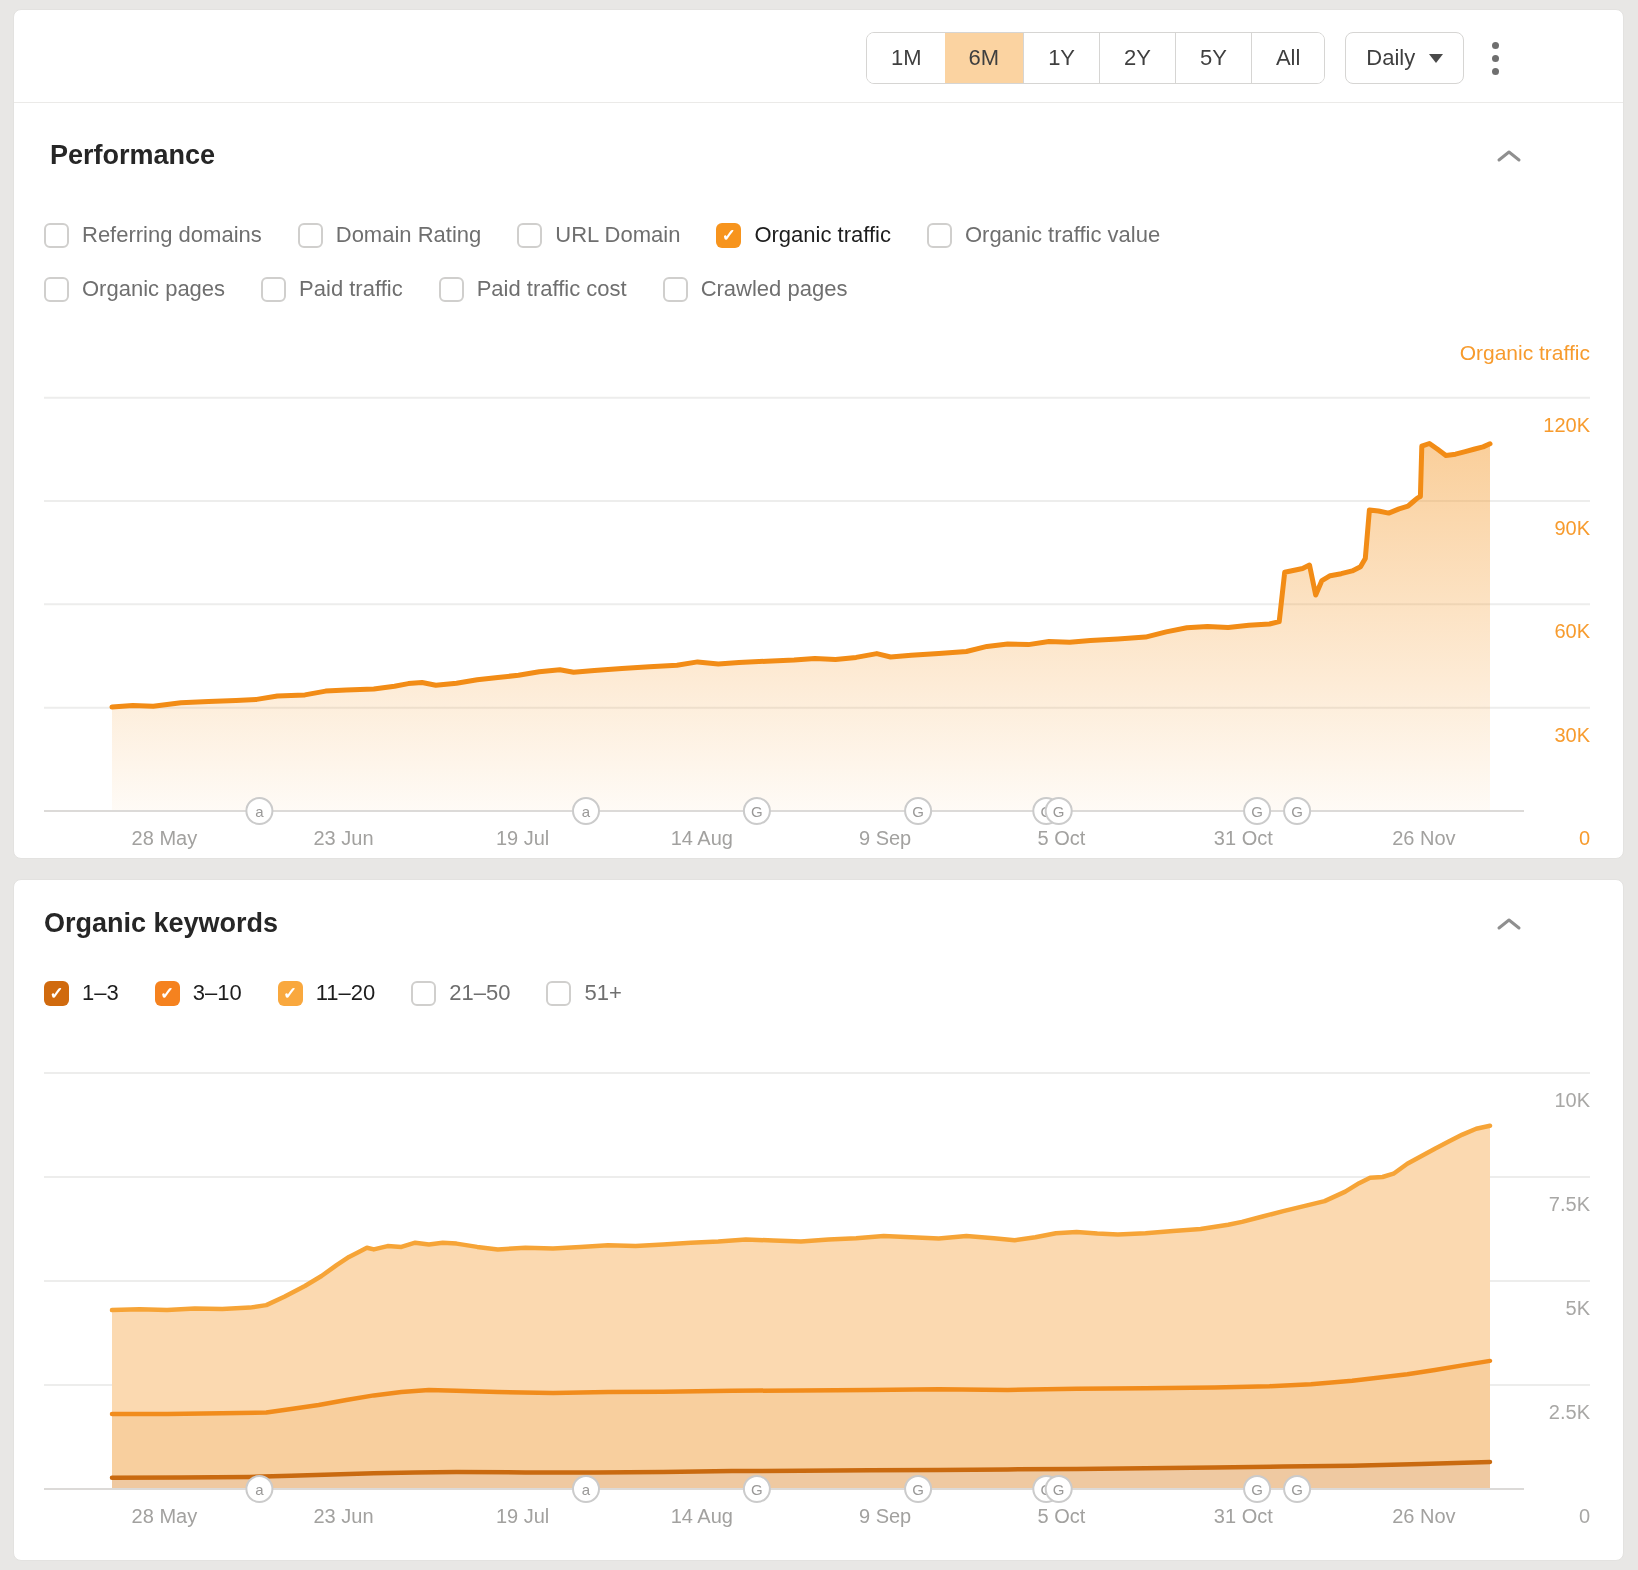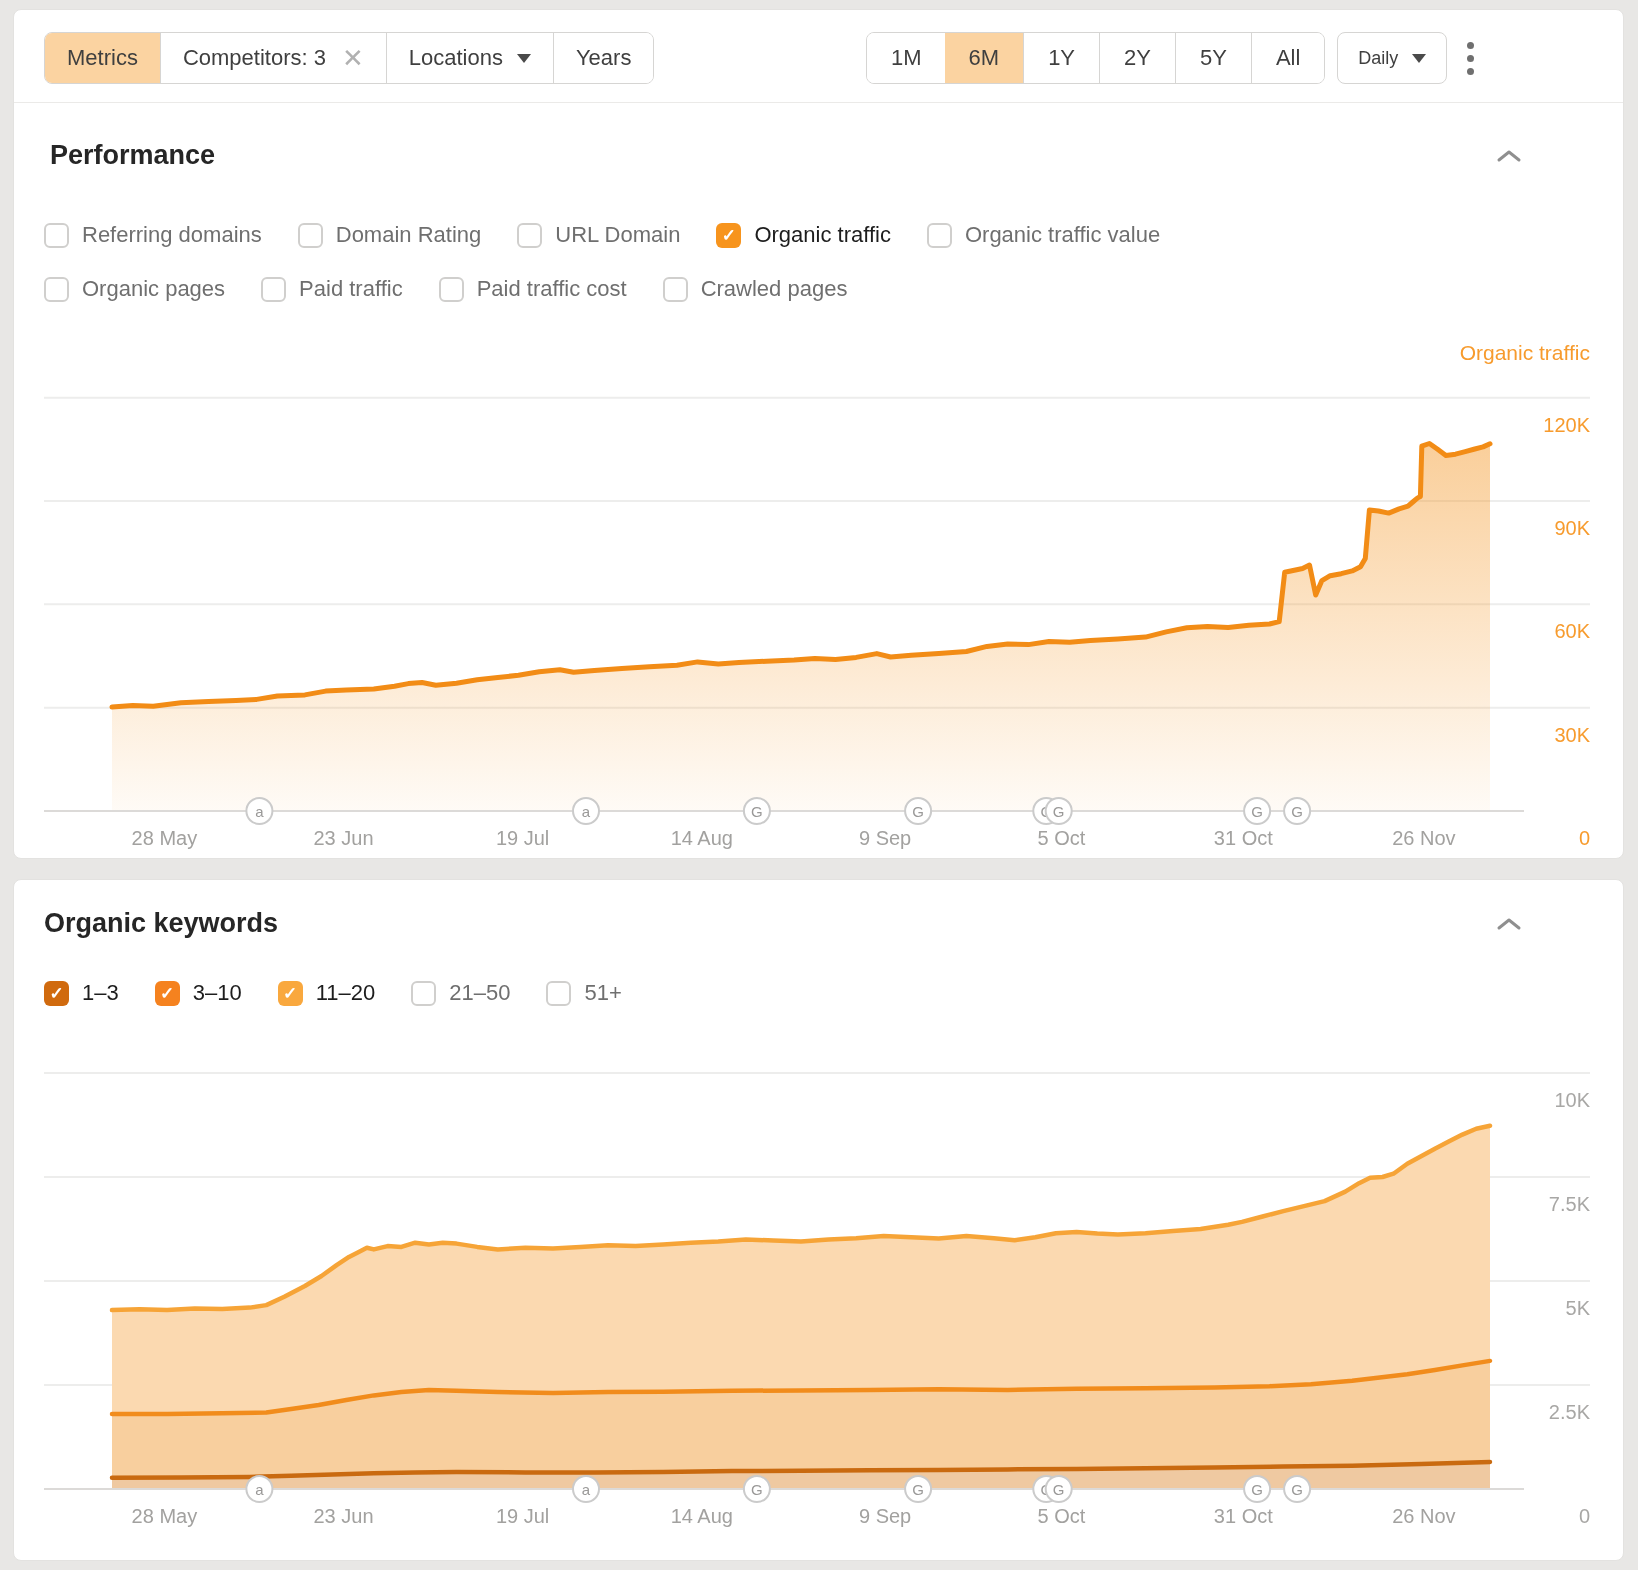--- a/index.html
+++ b/index.html
@@ -12,22 +12,22 @@
   .card{position:absolute;background:#fff;border:1px solid #e3e2e0;border-radius:8px;box-sizing:border-box;}
   #card1{left:13px;top:9px;width:1611px;height:850px;}
   #card2{left:13px;top:879px;width:1611px;height:682px;}
 
   
   .toolbar{position:absolute;left:30px;top:22px;right:30px;height:52px;}
   .seg-group{display:inline-flex;border:1px solid #d6d5d3;border-radius:8px;overflow:hidden;background:#fff;height:52px;box-sizing:border-box;vertical-align:top;}
   .seg{display:flex;align-items:center;padding:0 22px;font-size:22px;color:#3f3f3f;border-left:1px solid #d6d5d3;cursor:pointer;background:#fff;white-space:nowrap;}
   .seg:first-child{border-left:none;}
   .seg.active{background:#fbd3a1;margin-left:-1px;border-left:none;padding-left:23px;}
-  .tb-right{position:absolute;left:822px;top:0;display:flex;gap:12px;align-items:center;height:52px;}
-  .btn{display:flex;align-items:center;border:1px solid #d6d5d3;border-radius:8px;height:52px;box-sizing:border-box;padding:0 20px;font-size:18px;color:#3f3f3f;background:#fff;cursor:pointer;white-space:nowrap;}
+  .tb-right{position:absolute;left:822px;top:0;display:flex;gap:20px;align-items:center;height:52px;}
+  .btn{display:flex;align-items:center;border:1px solid #d6d5d3;border-radius:8px;height:52px;box-sizing:border-box;padding:0 20px;font-size:22px;color:#3f3f3f;background:#fff;cursor:pointer;white-space:nowrap;}
   .caret{width:0;height:0;border-left:7px solid transparent;border-right:7px solid transparent;border-top:9px solid #4a4a4a;margin-left:14px;}
   .close-x{color:#b1b1b1;font-size:26px;margin-left:16px;line-height:1;cursor:pointer;}
   .kebab{display:flex;flex-direction:column;gap:6px;padding:6px 8px;cursor:pointer;}
   .kebab i{width:7px;height:7px;border-radius:50%;background:#6f6f6f;}
   .divider{position:absolute;left:0;right:0;top:92px;height:1px;background:#ebeae8;}
 
   .section-title{position:absolute;font-size:27px;font-weight:bold;color:#262626;}
   .chev{position:absolute;cursor:pointer;}
 
   .cb-row{position:absolute;display:flex;gap:36px;align-items:center;}
@@ -42,36 +42,20 @@
   .ylab1{font-size:20px;fill:#f79b2d;}
   .ylab2{font-size:20px;fill:#a8a7a5;}
   .ctitle{font-size:21px;fill:#f79b2d;}
   .mk-letter{font-size:15px;fill:#9a9998;}
 </style>
 </head>
 <body>
 
 <div class="card" id="card1">
   <div class="toolbar">
-    <div class="seg-group" id="filter-group">
-        <div class="seg active">
-          <span>Metrics</span>
-        </div>
-        <div class="seg">
-          <span>Competitors: 3</span>
-          <span class="close-x">✕</span>
-        </div>
-        <div class="seg">
-          <span>Locations</span>
-          <span class="caret"></span>
-        </div>
-        <div class="seg">
-          <span>Years</span>
-        </div>
-      </div>
     <div class="tb-right">
       <div class="seg-group" id="range-group">
           <div class="seg" style="padding: 0px 24px;">1M</div>
           <div class="seg active" style="padding: 0px 24px;">6M</div>
           <div class="seg" style="padding: 0px 24px;">1Y</div>
           <div class="seg" style="padding: 0px 24px;">2Y</div>
           <div class="seg" style="padding: 0px 24px;">5Y</div>
           <div class="seg" style="padding: 0px 24px;">All</div>
         </div>
       <div class="btn">

